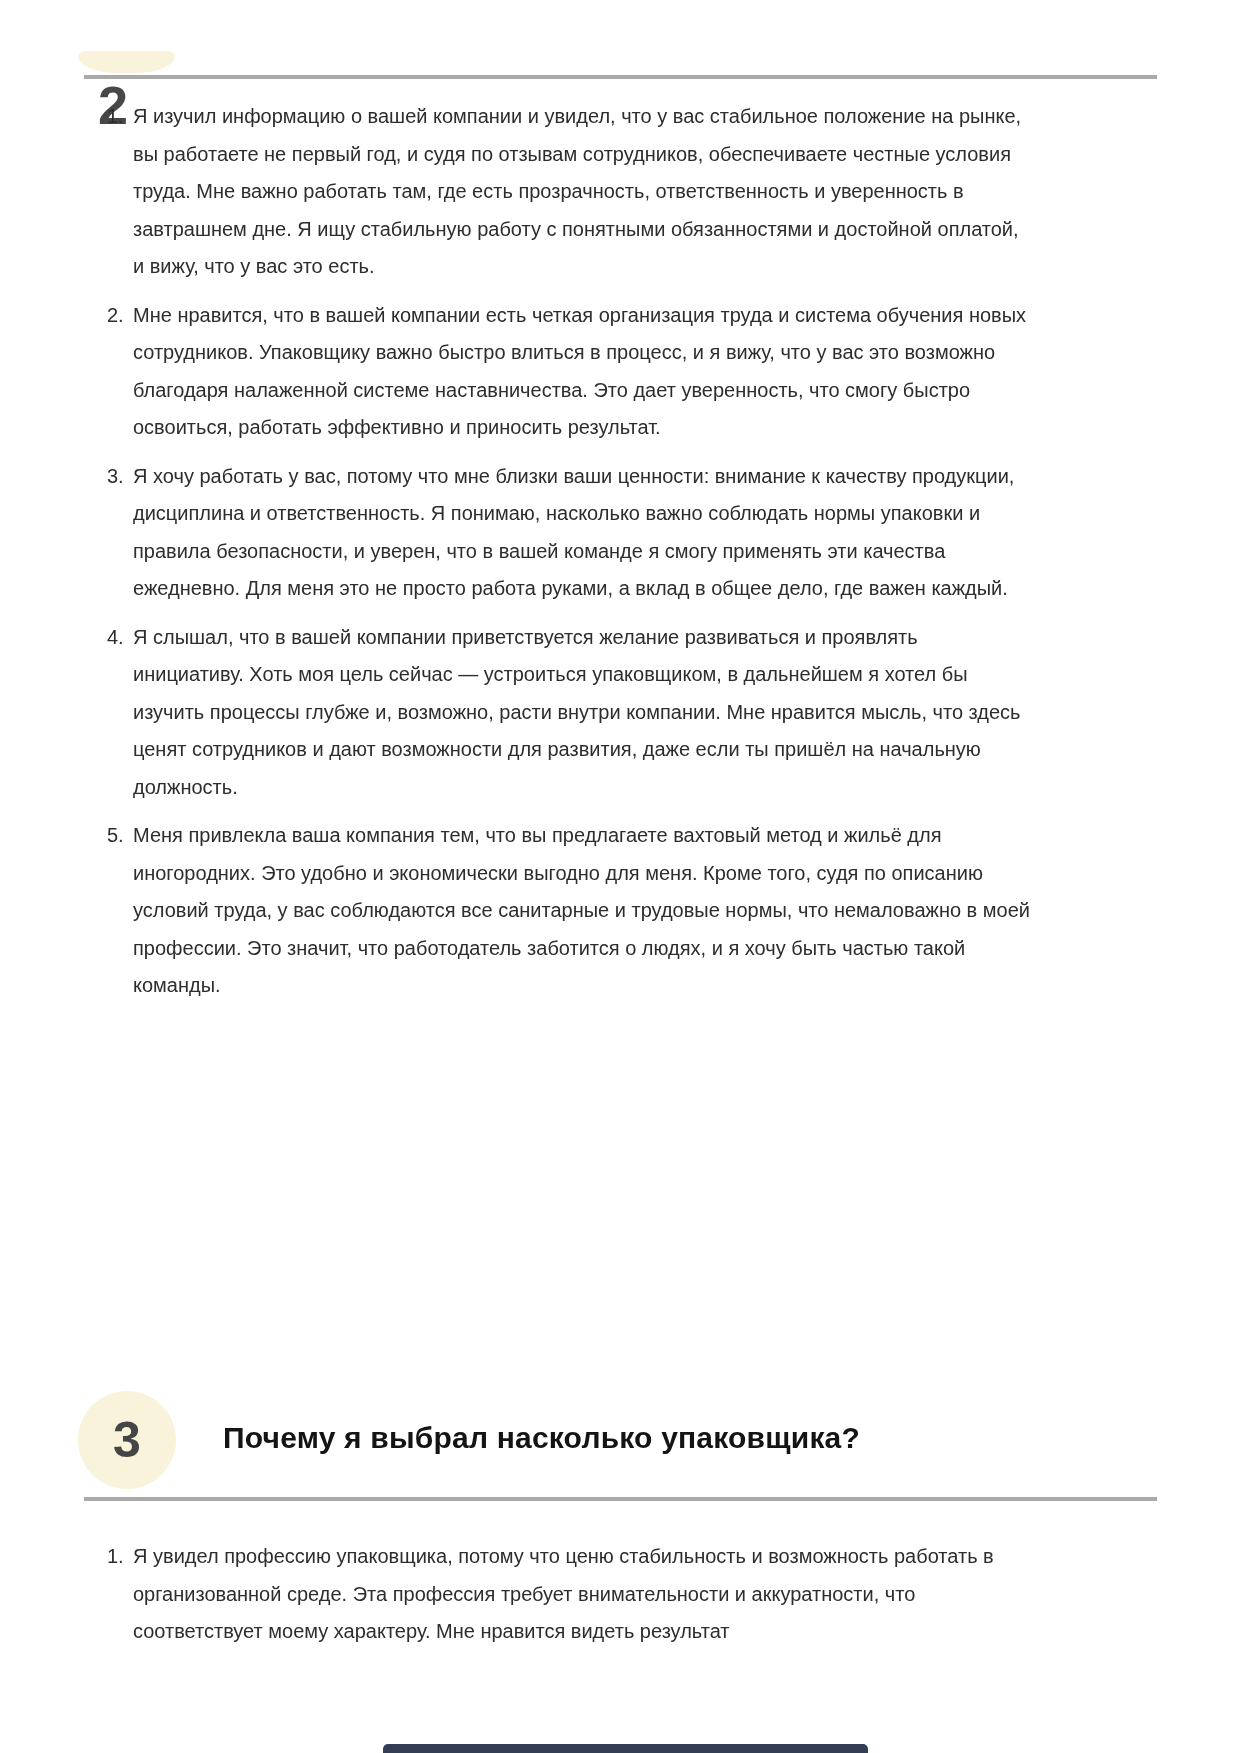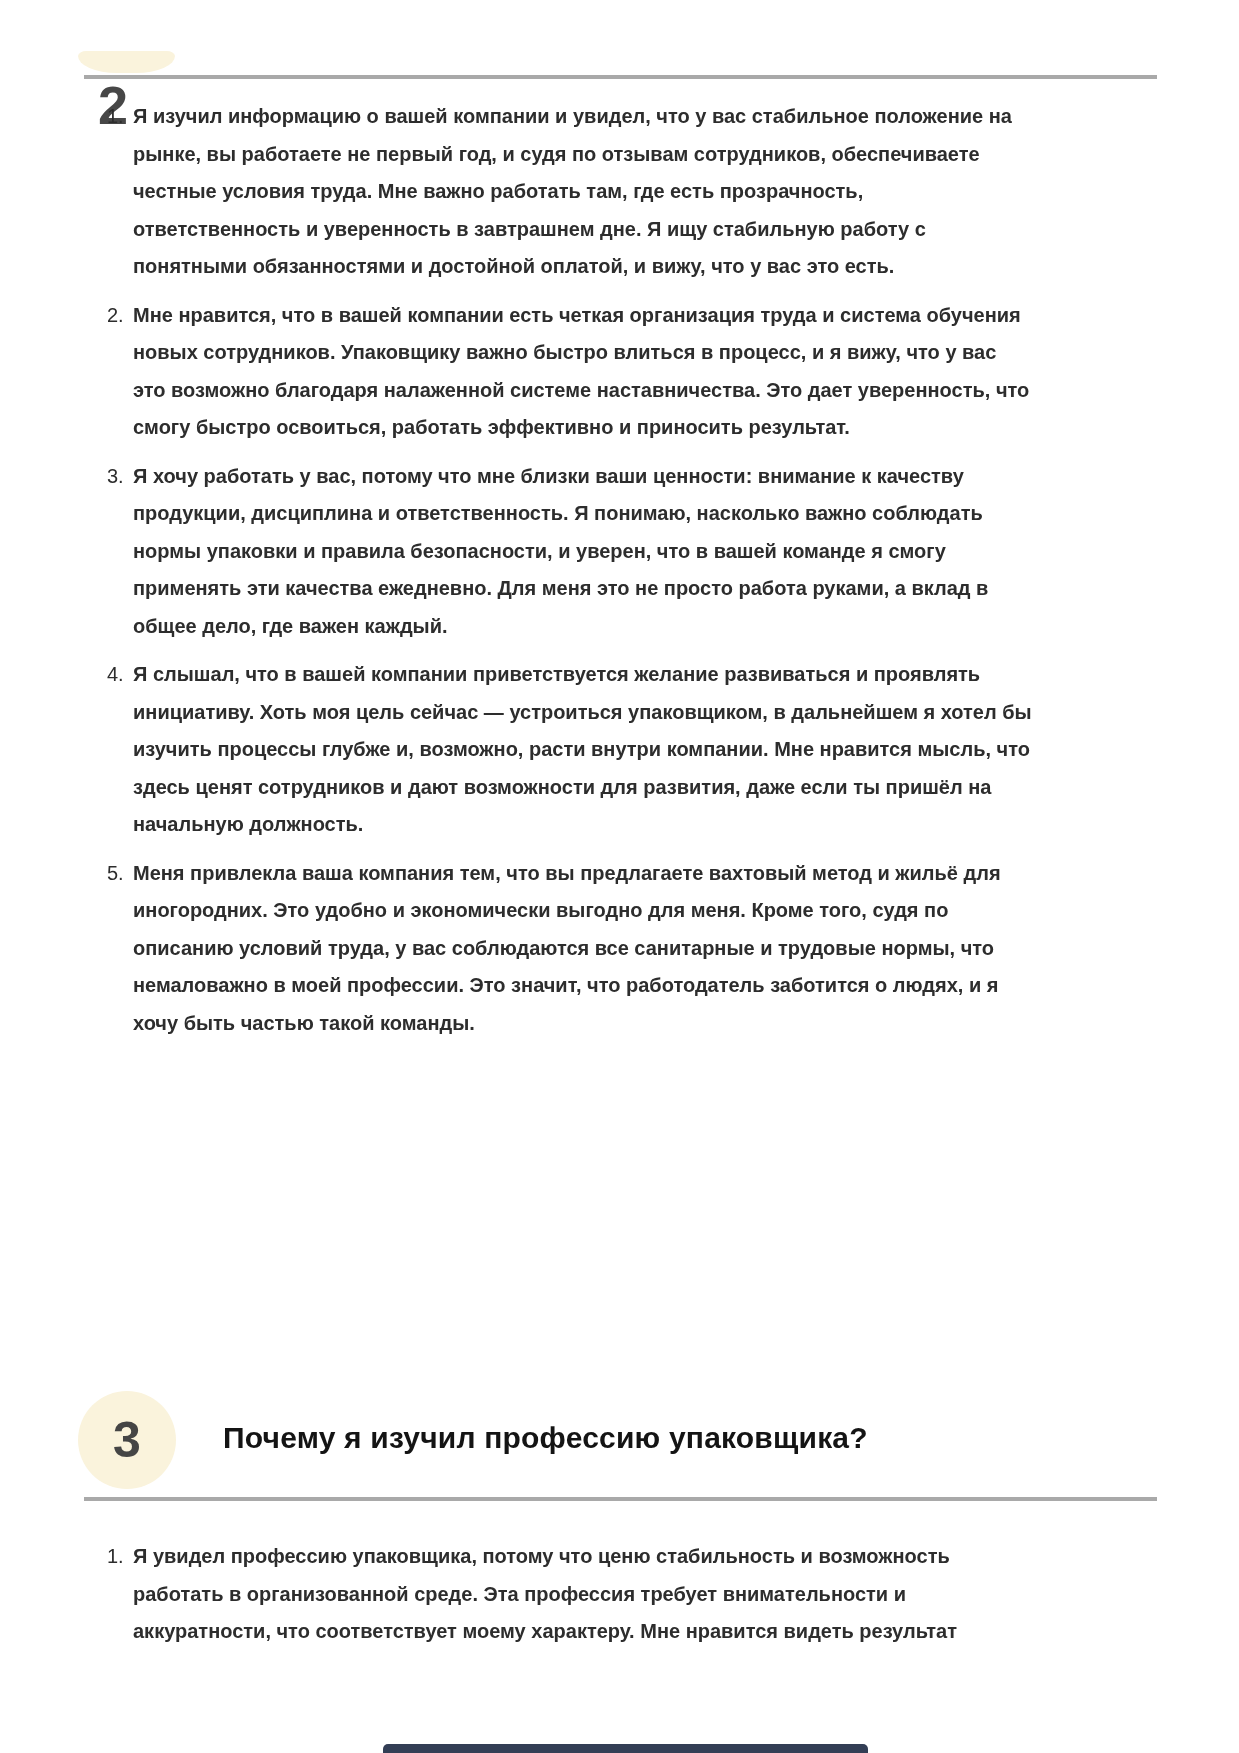--- a/index.html
+++ b/index.html
@@ -63,21 +63,20 @@
   .list-item {
     display: flex;
     margin: 0 0 11px 0;
   }
   .li-num {
     flex: 0 0 26px;
     width: 26px;
   }
   .li-text {
     flex: 1;
-    font-weight: bold;
   }
 
   
   .section3-badge {
     position: absolute;
     left: 78px;
     top: 1391px;
     width: 98px;
     height: 98px;
     background: #faf3dc;
@@ -141,21 +140,21 @@
       </li>
       <li class="list-item">
         <span class="li-num">5.</span>
         <span class="li-text">Меня привлекла ваша компания тем, что вы предлагаете вахтовый метод и жильё для иногородних. Это удобно и экономически выгодно для меня. Кроме того, судя по описанию условий труда, у вас соблюдаются все санитарные и трудовые нормы, что немаловажно в моей профессии. Это значит, что работодатель заботится о людях, и я хочу быть частью такой команды.</span>
       </li>
     </ol>
 
   <div class="section3-badge">
     <span class="badge-number">3</span>
   </div>
-  <div class="section3-title">Почему я изучил профессию упаковщика?</div>
+  <div class="section3-title">Почему я выбрал насколько упаковщика?</div>
   <div class="divider mid"></div>
 
   <ol class="answer-list second">
       <li class="list-item">
         <span class="li-num">1.</span>
         <span class="li-text">Я увидел профессию упаковщика, потому что ценю стабильность и возможность работать в организованной среде. Эта профессия требует внимательности и аккуратности, что соответствует моему характеру. Мне нравится видеть результат</span>
       </li>
     </ol>
 
   <div class="bottom-bar"></div>

